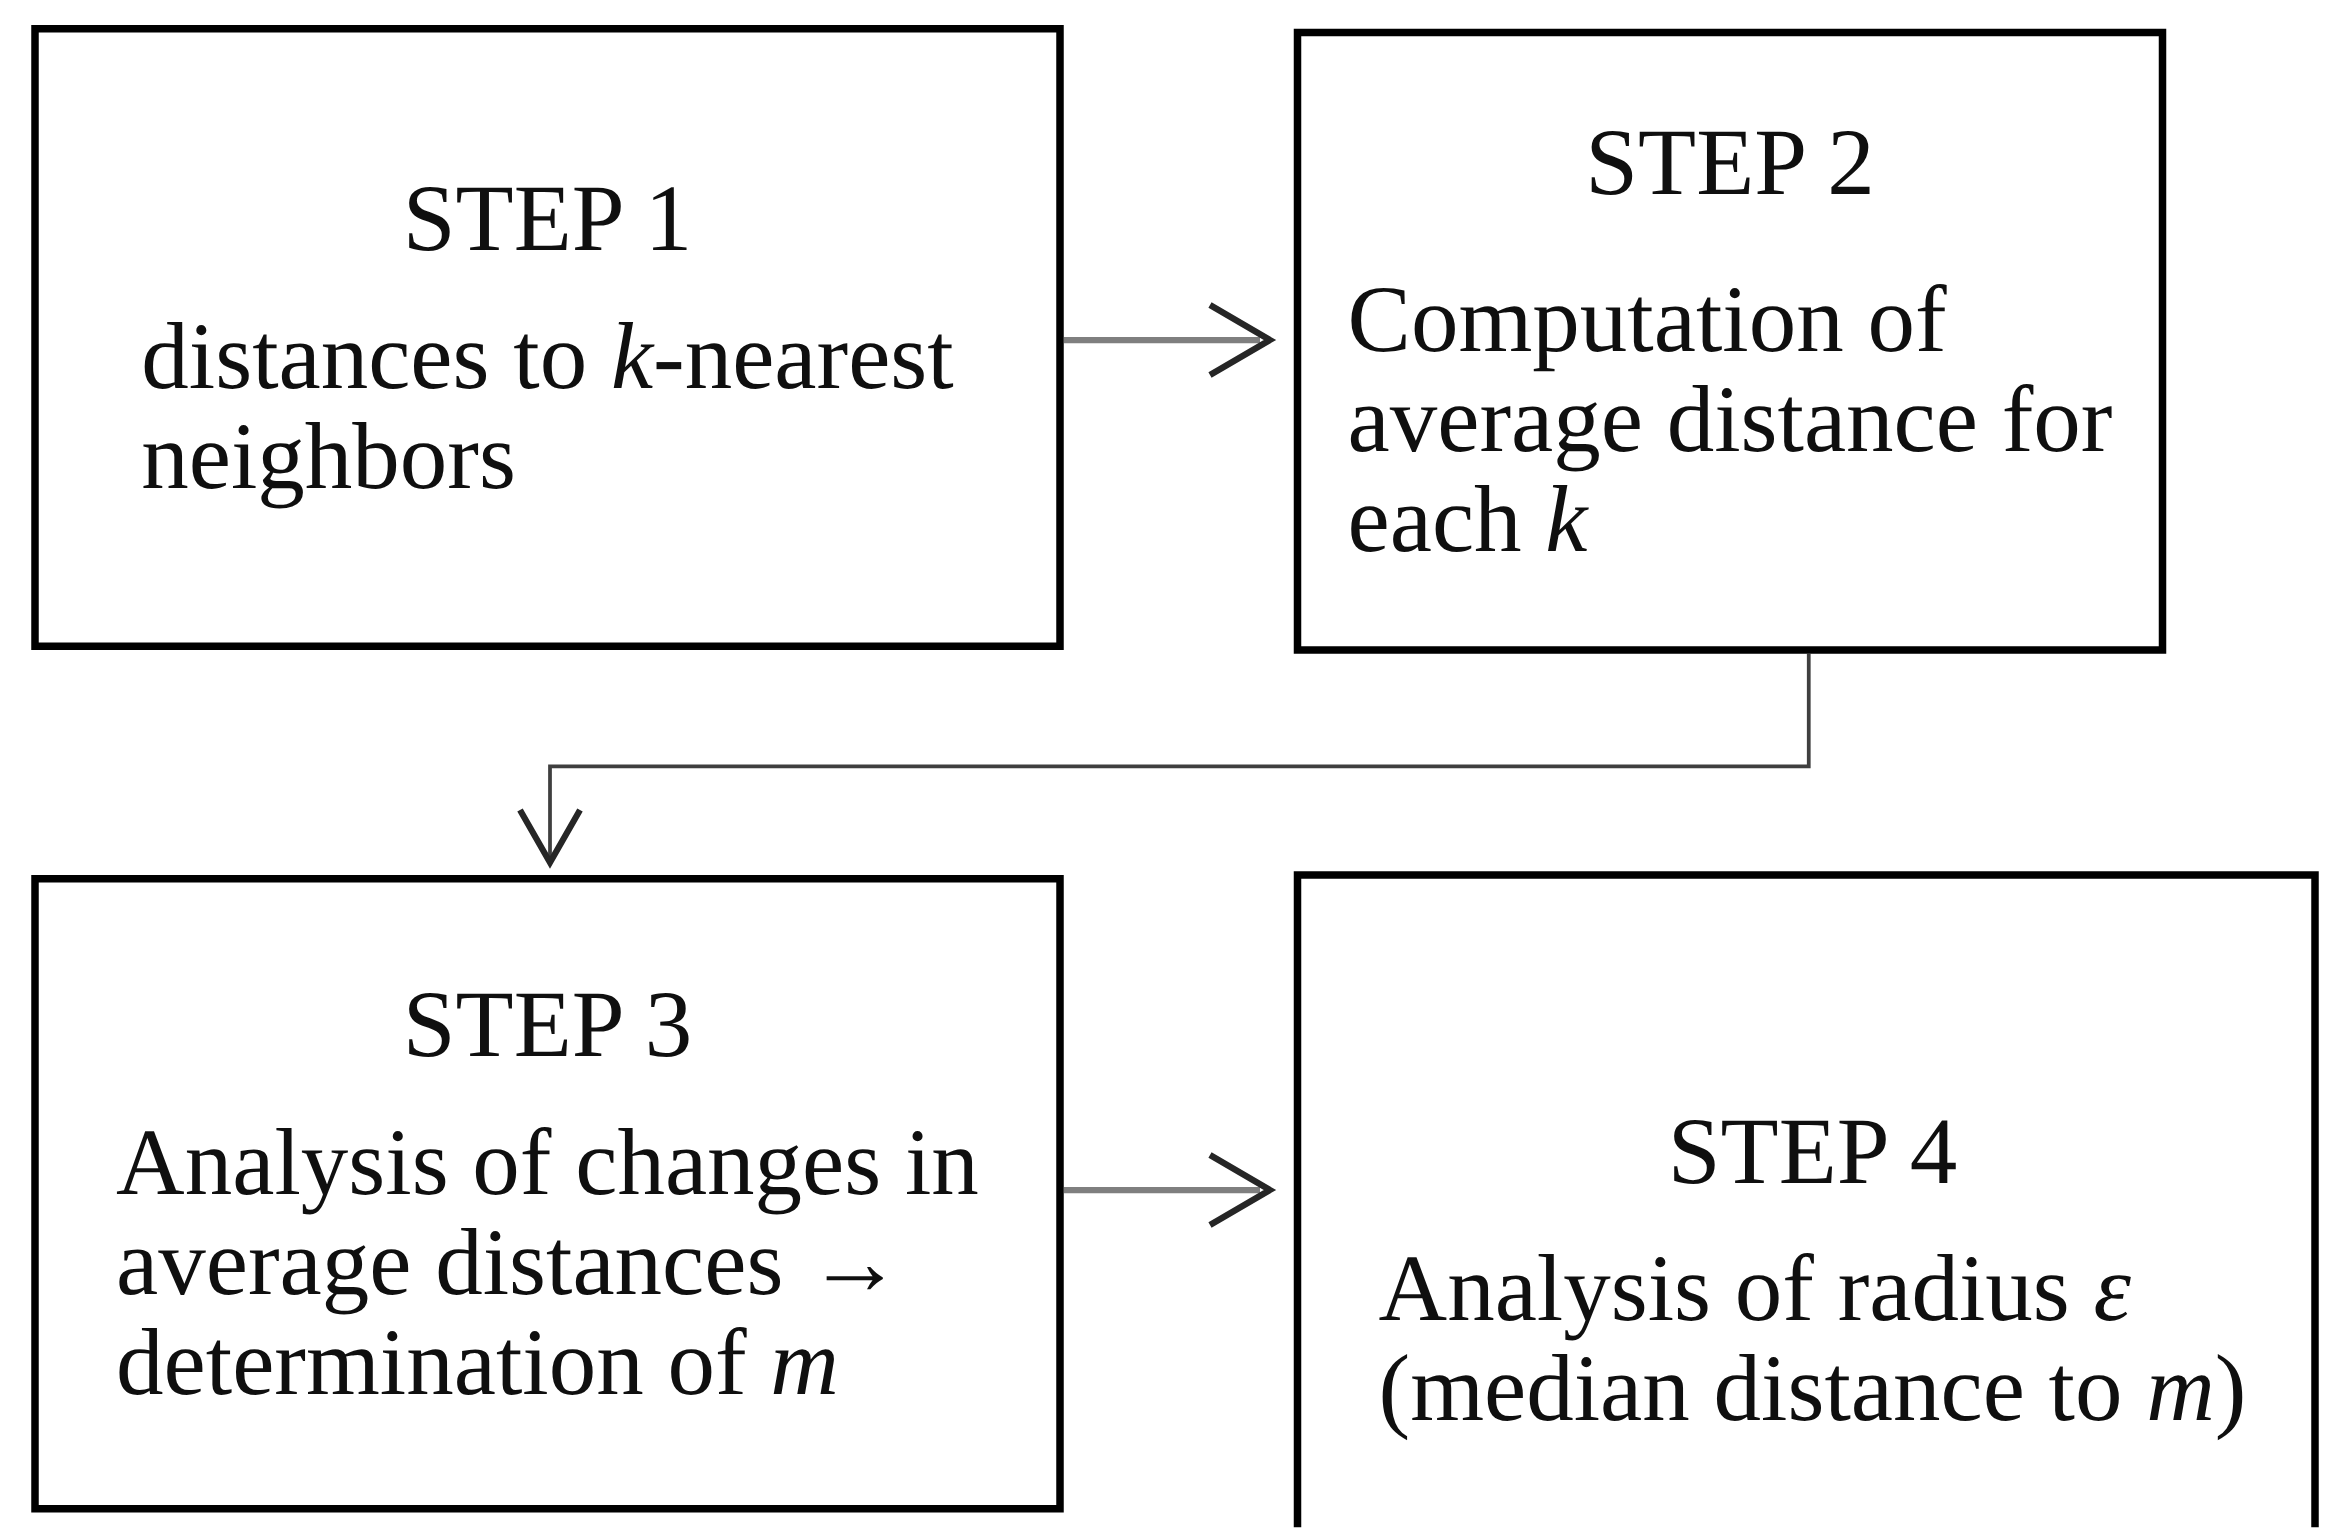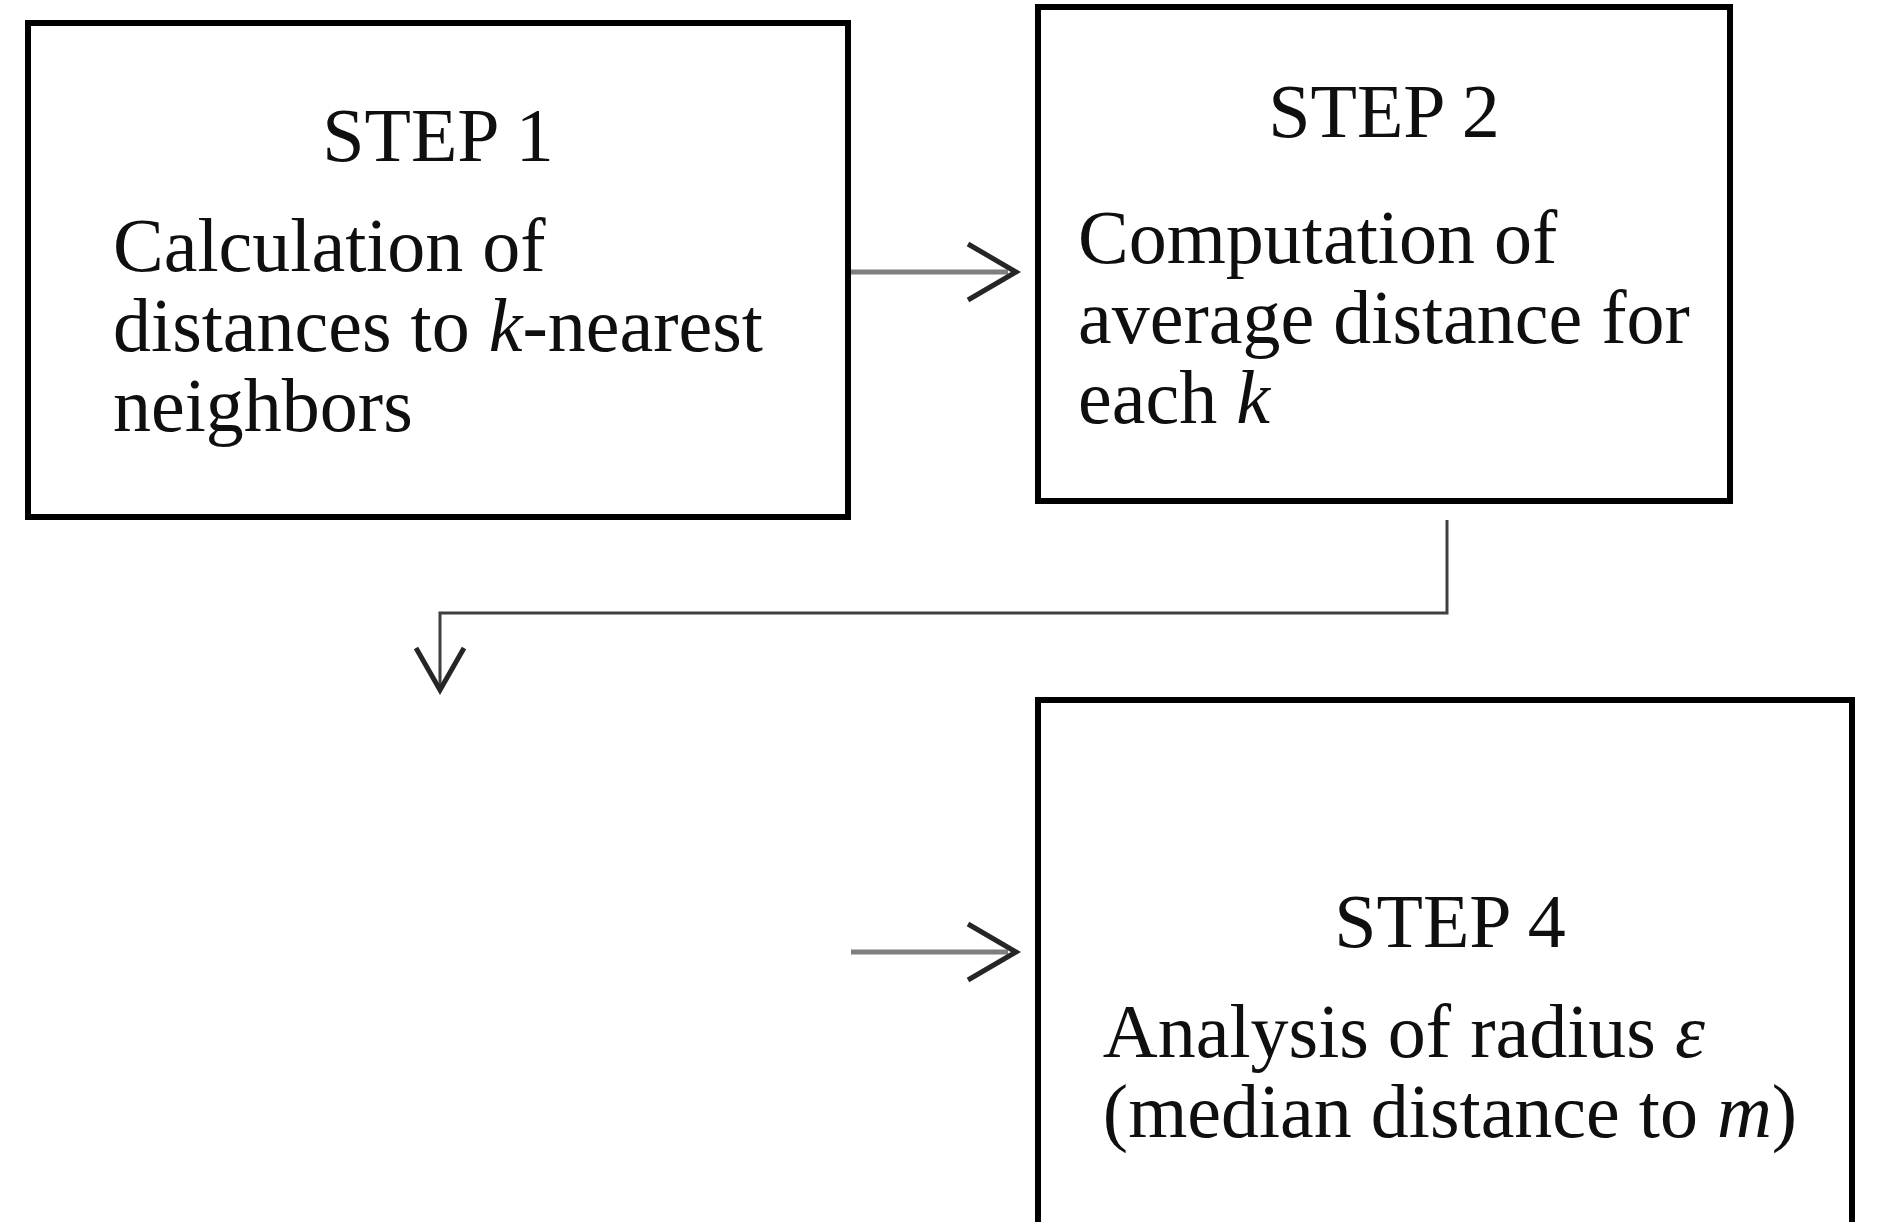--- a/index.html
+++ b/index.html
@@ -25,21 +25,21 @@
     position: absolute;
     border: 6px solid var(--box-border-color);
     background: var(--background-color);
     display: flex;
     flex-direction: column;
     align-items: center;
     justify-content: center;
     text-align: left;
   }
   #box1 { left: 25px;   top: 20px;  width: 826px; height: 500px; }
-  #box2 { left: 1035px; top: 4px;  width: 698px; height: 500px; gap: 16px; }
+  #box2 { left: 1035px; top: 23px;  width: 698px; height: 500px; gap: 16px; }
   #box3 { left: 25px;   top: 700px; width: 826px; height: 510px; }
   #box4 { left: 1035px; top: 697px; width: 820px; height: 638px; padding-left: 10px; }
   .step-title {
     font-size: 76px;
     line-height: 80px;
     margin-bottom: 30px;
     white-space: nowrap;
   }
   .line {
     font-size: 76px;
@@ -75,23 +75,20 @@
     <g>
       <line class="shaft" x1="851" y1="952" x2="1008" y2="952"></line>
       <polyline class="head" points="968,924 1016,952 968,980"></polyline>
     </g>
   </svg>
 
   <div id="box1" class="stepbox">
     <div class="step-title">STEP 1</div>
     <div class="step-body">
       <div class="line">
-        <span data-italic="false">Calculation of</span>
-      </div>
-      <div class="line">
         <span data-italic="false">distances to </span><span data-italic="true">k</span><span data-italic="false">-nearest</span>
       </div>
       <div class="line">
         <span data-italic="false">neighbors</span>
       </div>
     </div>
   </div>
 
   <div id="box2" class="stepbox">
     <div class="step-title">STEP 2</div>
@@ -101,20 +98,34 @@
       </div>
       <div class="line">
         <span data-italic="false">average distance for</span>
       </div>
       <div class="line">
         <span data-italic="false">each </span><span data-italic="true">k</span>
       </div>
     </div>
   </div>
 
+  <div id="box3" class="stepbox">
+    <div class="step-title">STEP 3</div>
+    <div class="step-body">
+      <div class="line">
+        <span data-italic="false">Analysis of changes in</span>
+      </div>
+      <div class="line">
+        <span data-italic="false">average distances →</span>
+      </div>
+      <div class="line">
+        <span data-italic="false">determination of </span><span data-italic="true">m</span>
+      </div>
+    </div>
+  </div>
 
   <div id="box4" class="stepbox">
     <div class="step-title">STEP 4</div>
     <div class="step-body">
       <div class="line">
         <span data-italic="false">Analysis of radius </span><span data-italic="true">ε</span>
       </div>
       <div class="line">
         <span data-italic="false">(median distance to </span><span data-italic="true">m</span><span data-italic="false">)</span>
       </div>

